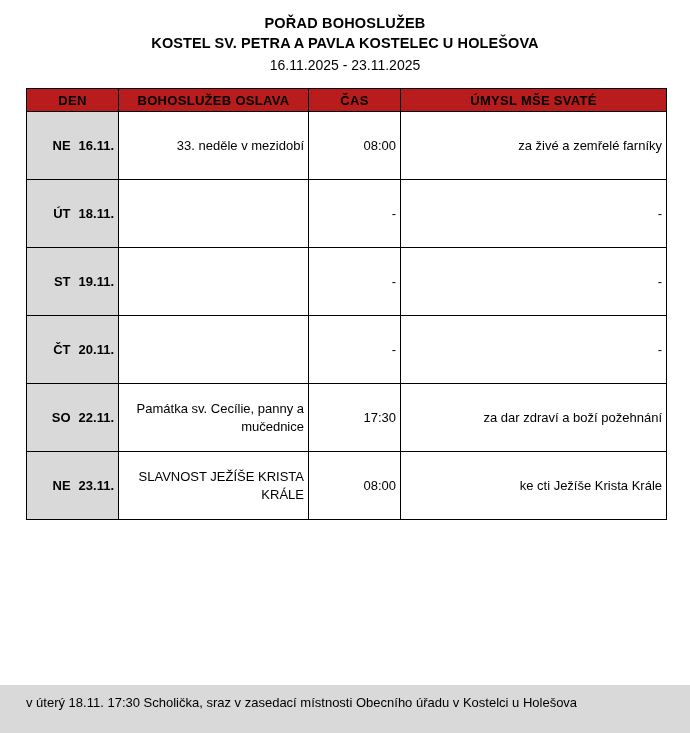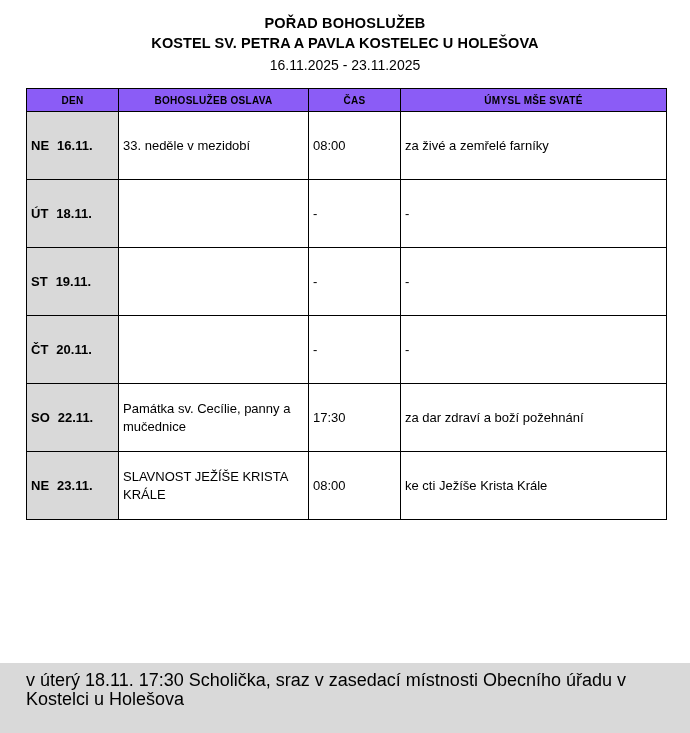--- a/index.html
+++ b/index.html
@@ -43,38 +43,38 @@
     border-collapse: collapse;
     width: 640px;
     table-layout: fixed;
   }
   table.schedule th,
   table.schedule td {
     border: 1px solid #000000;
     vertical-align: middle;
   }
   table.schedule thead th {
-    background: #8b5cf6;
-    font-size: 10px;
+    background: #b91c1c;
+    font-size: 13px;
     font-weight: bold;
     height: 22px;
     padding: 0;
     text-align: center;
     letter-spacing: 0.3px;
   }
   .col-day   { width: 92px; }
   .col-feast { width: 190px; }
   .col-time  { width: 92px; }
   .col-int   { width: 266px; }
 
   table.schedule tbody td {
     height: 67px;
     padding: 0 4px;
     font-size: 13px;
-    text-align: left;
+    text-align: right;
     line-height: 18px;
   }
   td.day-cell {
     background: #d9d9d9;
     font-weight: bold;
     font-size: 13.5px;
     text-align: left;
     padding-left: 8px;
     white-space: nowrap;
   }
@@ -89,23 +89,23 @@
   }
   td.intent-cell {
     font-size: 13px;
   }
   .note {
     position: absolute;
     left: 0;
     right: 0;
     bottom: 0;
     background: #d9d9d9;
-    font-size: 18px;
+    font-size: 13px;
     line-height: 19px;
-    padding: 8px 26px 24px 26px;
+    padding: 8px 26px 3px 26px;
     min-height: 48px;
     box-sizing: border-box;
   }
 </style>
 </head>
 <body>
 
 <div class="header">
   <div class="line1">POŘAD BOHOSLUŽEB</div>
   <div class="line2">KOSTEL SV. PETRA A PAVLA KOSTELEC U HOLEŠOVA</div>

